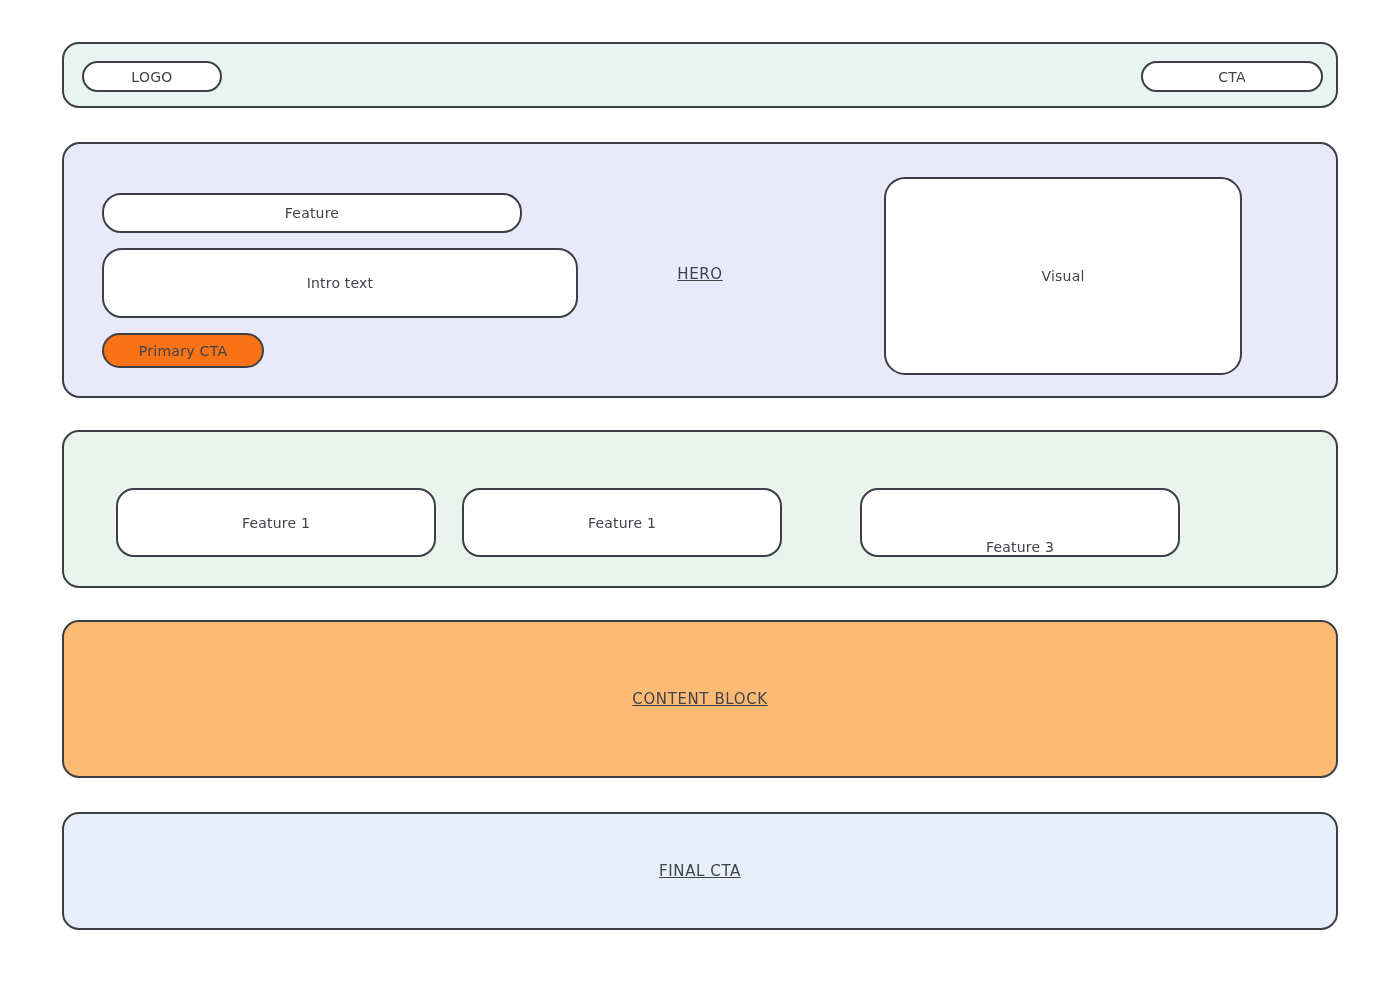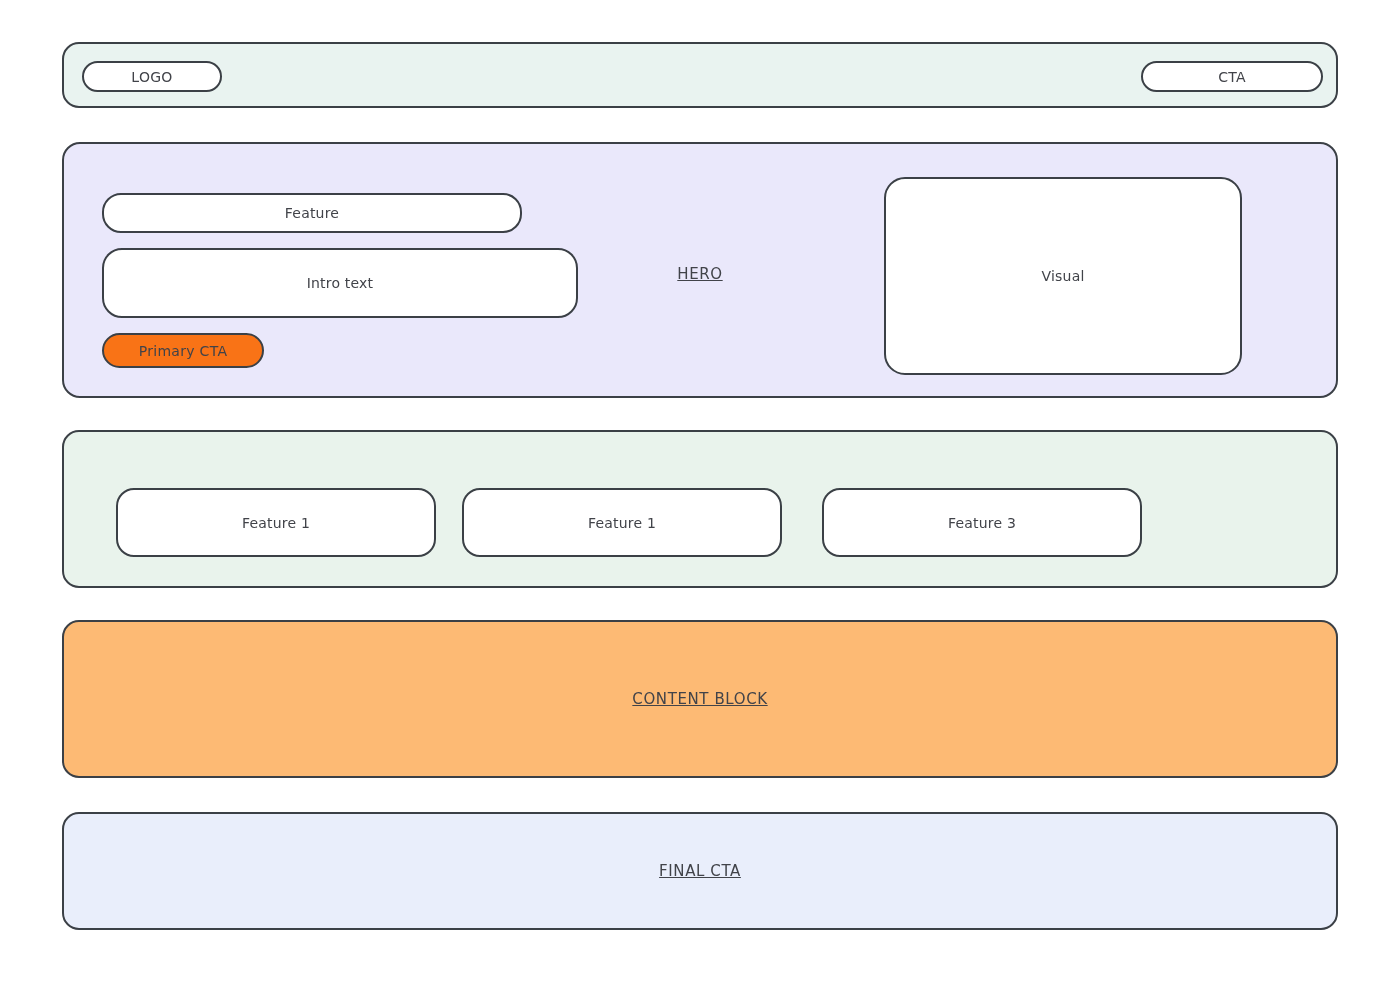--- a/index.html
+++ b/index.html
@@ -57,21 +57,21 @@
   .headline-box{left:38px;top:49px;width:420px;height:40px;border-radius:19px;}
   .intro-box{left:38px;top:104px;width:476px;height:70px;border-radius:20px;}
   .primary-cta{left:38px;top:189px;width:162px;height:35px;background:#f97316;}
   .hero-label{top:121px;}
   .visual-box{left:820px;top:33px;width:358px;height:198px;border-radius:21px;text-align:right;}
   
   .features{top:430px;height:158px;background:#e9f3ec;}
   .feature-card{top:56px;width:320px;height:69px;border-radius:18px;}
   .feature-1{left:52px;}
   .feature-2{left:398px;}
-  .feature-3{left:758px;}
+  .feature-3{left:796px;align-items:flex-end;}
   
   .content-block{top:620px;height:158px;background:#fdba74;}
   .final-cta{top:812px;height:118px;background:#e9eefb;}
   .fill-center{position:absolute;inset:0;}
 </style>
 </head>
 <body>
 
 <div class="canvas">
 

